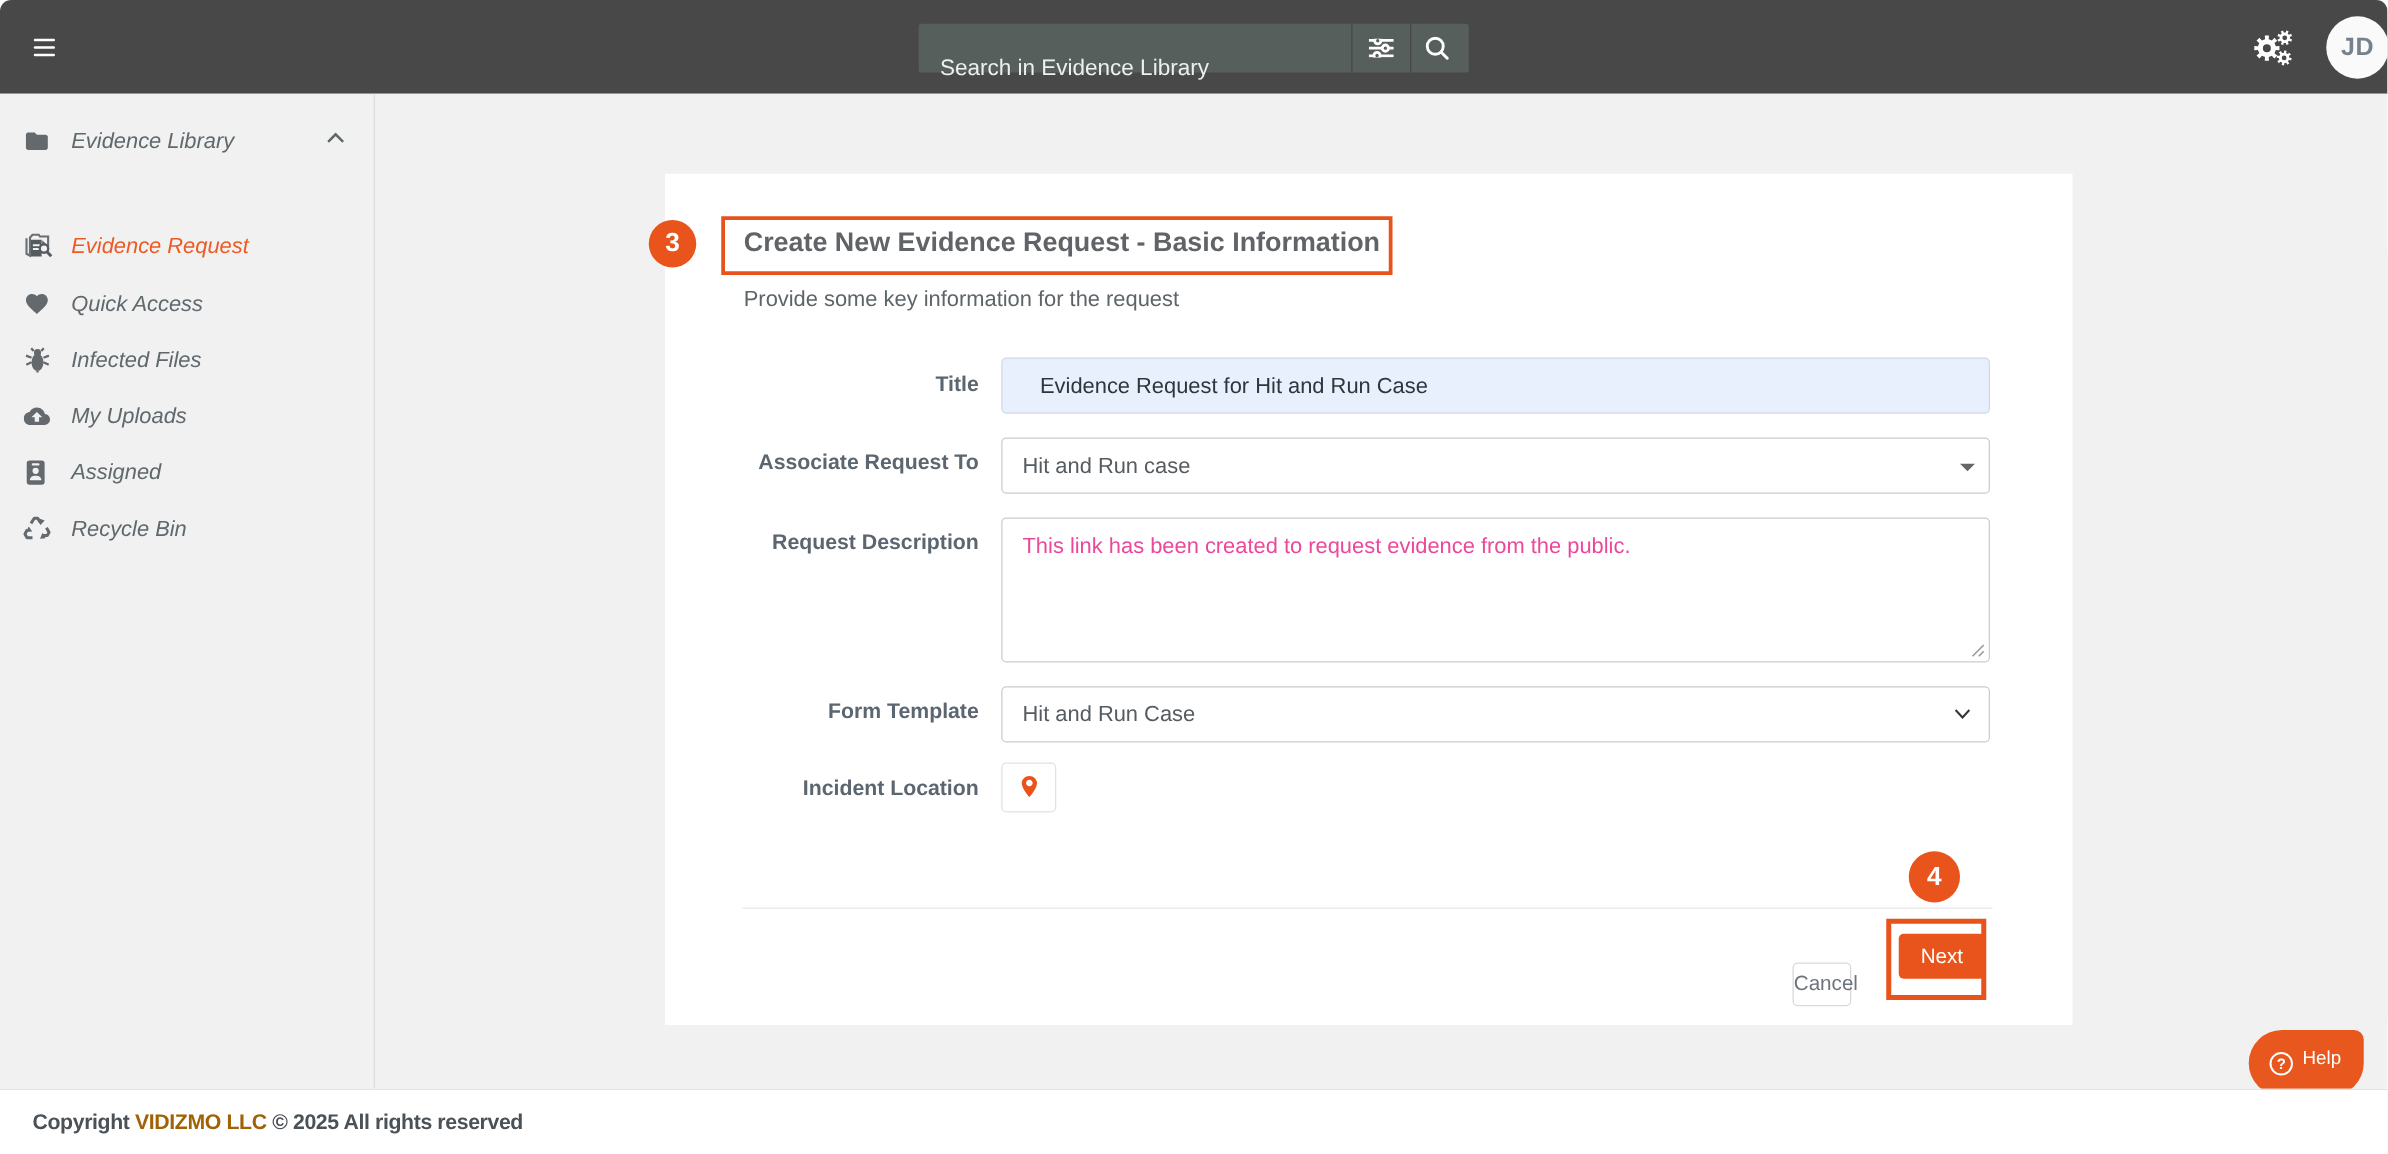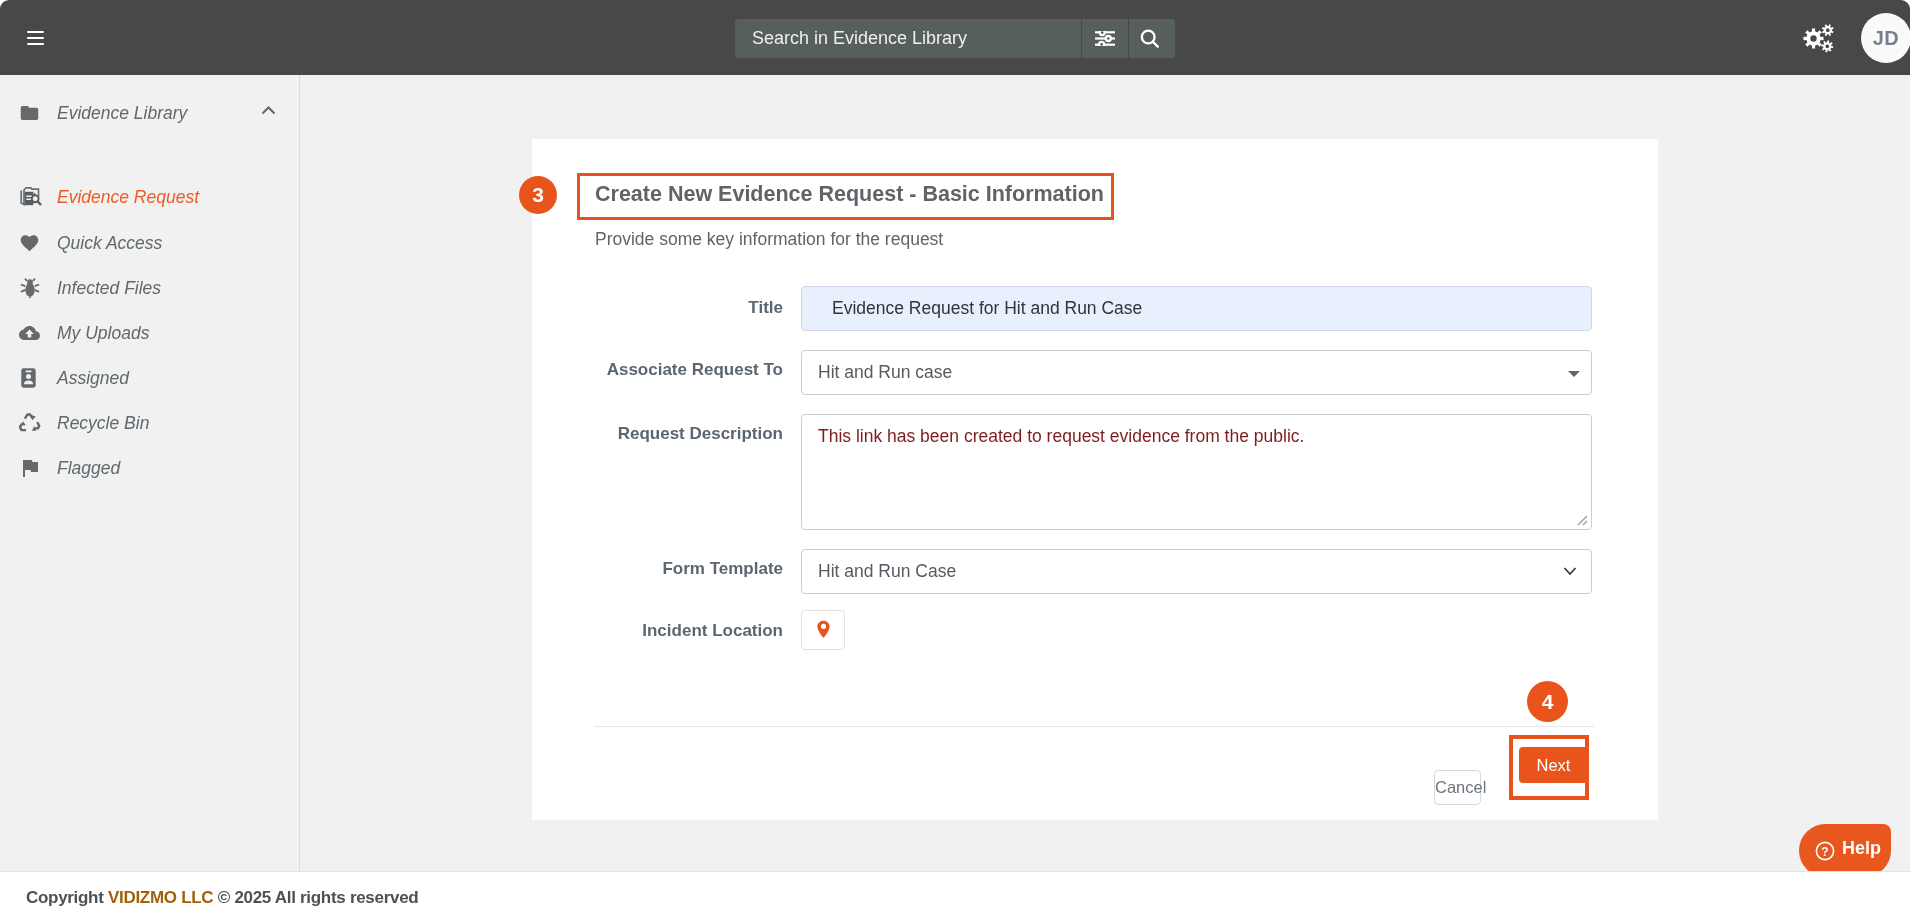--- a/index.html
+++ b/index.html
@@ -2,40 +2,40 @@
 <html><head>
 <meta charset="utf-8">
 <style>
   * { margin:0; padding:0; box-sizing:border-box; }
   html,body { width:1910px; height:923px; background:#ffffff; font-family:"Liberation Sans", sans-serif; overflow:hidden; }
   body { position:relative; }
   .topbar { position:absolute; left:0; top:0; width:1910px; height:75px; background:#484848; border-radius:9px 9px 0 0; }
   .burger { position:absolute; left:26.5px; top:31.2px; width:17px; height:14px; }
   .burger div { position:absolute; left:0; width:17px; height:2.2px; background:#fff; border-radius:1px; }
   .search { position:absolute; left:735px; top:19px; width:440px; height:39px; background:#565f5b; border-radius:2px; }
-  .search .txt { position:absolute; left:17px; top:9px; font-size:18px; color:#eef0ef; }
+  .search .txt { position:absolute; left:17px; top:25px; font-size:18px; color:#eef0ef; }
   .search .div1 { position:absolute; left:346px; top:0; width:1px; height:39px; background:#474747; }
   .search .div2 { position:absolute; left:393px; top:0; width:1px; height:39px; background:#474747; }
   .sidebar { position:absolute; left:0; top:75px; width:300px; height:796px; background:#f1f1f2; border-right:1px solid #dcdcdc; }
   .main { position:absolute; left:300px; top:75px; width:1610px; height:796px; background:#f1f1f2; }
   .navitem { position:absolute; left:0; width:300px; height:40px; }
   .navitem .ico { position:absolute; left:19px; top:50%; transform:translateY(-50%); width:21px; height:21px; }
   .navitem .lbl { position:absolute; left:57px; top:50%; transform:translateY(-50%); font-size:17.5px; color:#5f686c;font-style:italic; }
   .card { position:absolute; left:232px; top:64px; width:1126px; height:681px; background:#ffffff; }
   .ann { border:3px solid #e8521b; }
   .hbox { position:absolute; left:45px; top:34px; width:537px; height:47px; }
   .h1 { position:absolute; left:63px; top:43px; font-size:21.5px; font-weight:bold; color:#606468; }
   .sub { position:absolute; left:63px; top:90px; font-size:17.5px; color:#5d6569; }
   .c3 { position:absolute; left:-13px; top:37px; width:38px; height:38px; border-radius:50%; background:#e8541c; color:#fff; font-size:21px; font-weight:bold; text-align:center; line-height:38px; }
   .c4 { position:absolute; left:995px; top:542px; width:41px; height:41px; border-radius:50%; background:#e8541c; color:#fff; font-size:21px; font-weight:bold; text-align:center; line-height:41px; }
   .flabel { position:absolute; font-size:17px; font-weight:bold; color:#5c6670; text-align:right; right:875px; }
   .field { position:absolute; left:269px; }
   .inp1 { top:147px; width:791px; height:45px; background:#e8f0fe; border:1px solid #cfd8ea; border-radius:4px; font-size:17.5px; color:#2f353b; line-height:43px; padding-left:30px; }
   .sel { width:791px; height:45px; background:#fff; border:1px solid #ccc; border-radius:4px; font-size:17.5px; color:#555b60; line-height:43px; padding-left:16px; }
-  .txa { top:275px; width:791px; height:116px; background:#fff; border:1px solid #ccc; border-radius:4px; font-size:17.5px; color:#7f1d1d; padding:11px 16px; }
+  .txa { top:275px; width:791px; height:116px; background:#fff; border:1px solid #ccc; border-radius:4px; font-size:17.5px; color:#ec4899; padding:11px 16px; }
   .locbtn { top:471px; width:44px; height:40px; background:#fff; border:1px solid #e2e2e2; border-radius:4px; }
   .hr { position:absolute; left:62px; top:587px; width:1000px; height:1px; background:#e7e7e7; }
   .btn-cancel { position:absolute; left:902px; top:631px; width:47px; height:35px; background:#fff; border:1px solid #d8d8d8; border-radius:4px; color:#6c757d; font-size:16.5px; text-align:right; line-height:33px; }
   .btn-next { position:absolute; left:987px; top:608px; width:69px; height:36px; background:#e8541c; border-radius:4px; color:#fff; font-size:16.5px; text-align:center; line-height:36px; }
   .ann4 { position:absolute; left:977px; top:596px; width:80px; height:65px; border:4px solid #e8521b; }
   .caret { position:absolute; width:0; height:0; border-left:6px solid transparent; border-right:6px solid transparent; border-top:6px solid #666; }
   .help { position:absolute; left:1799px; top:824px; width:92px; height:53px; background:#e8571d; border-radius:27px 8px 27px 27px; color:#fff; }
   .footer { position:absolute; left:0; top:871px; width:1910px; height:52px; background:#fff; border-top:1px solid #e3e3e3; font-size:17px; font-weight:bold; color:#4b5257; letter-spacing:-0.3px; line-height:52px; }
   .avatar { position:absolute; left:1861px; top:13px; width:50px; height:50px; border-radius:50%; background:#fafafa; color:#75828e; font-size:20px; font-weight:bold; text-align:center; line-height:50px; letter-spacing:0.5px; }
 </style>
@@ -137,26 +137,20 @@
           <path d="M3.6 10.6 L1.8 13.8 L3.2 16.5 L7.3 16.5"></path>
         </g>
         <g fill="#64696e">
           <path d="M12.2 2.6 L16.2 4.0 L13.0 7.4 Z"></path>
           <path d="M16.9 16.9 L12.8 17.3 L14.6 12.9 Z"></path>
           <path d="M4.6 8.3 L7.1 12.0 L2.4 12.3 Z"></path>
         </g>
       </svg>
       <div class="lbl">Recycle Bin</div>
     </div>
-    <div class="navitem" style="top:373px">
-      <svg class="ico" style="width:24px;height:24px;left:18px" viewBox="0 0 24 24" fill="#64696e">
-        <path d="M14.4 6L14 4H5v17h2v-7h5.6l.4 2h7V6z"></path>
-      </svg>
-      <div class="lbl">Flagged</div>
-    </div>
   </div>
   <div class="main">
     <div class="card">
       <div class="hbox ann"></div>
       <div class="h1">Create New Evidence Request - Basic Information</div>
       <div class="sub">Provide some key information for the request</div>
       <div class="c3">3</div>
       <div class="flabel" style="top:159px">Title</div>
       <div class="field inp1">Evidence Request for Hit and Run Case</div>
       <div class="flabel" style="top:221px">Associate Request To</div>
@@ -184,17 +178,17 @@
       <div class="ann4"></div>
       <div class="btn-next">Next</div>
       <div class="c4">4</div>
     </div>
   </div>
   <div class="help">
     <svg style="position:absolute;left:16px;top:17px" width="20" height="20" viewBox="0 0 20 20">
       <circle cx="10" cy="10" r="8.6" stroke="#fff" stroke-width="1.6" fill="none"></circle>
       <text x="10" y="14.5" text-anchor="middle" font-size="12" font-weight="bold" fill="#fff" font-family="Liberation Sans">?</text>
     </svg>
-    <div style="position:absolute;left:43px;top:14px;font-size:18px;font-weight:bold;">Help</div>
+    <div style="position:absolute;left:43px;top:14px;font-size:15px;font-weight:normal;">Help</div>
   </div>
   <div class="footer">
     <span style="margin-left:26px">Copyright <span style="color:#a16207">VIDIZMO LLC</span> © 2025 All rights reserved</span>
   </div>
 
 </body></html>

